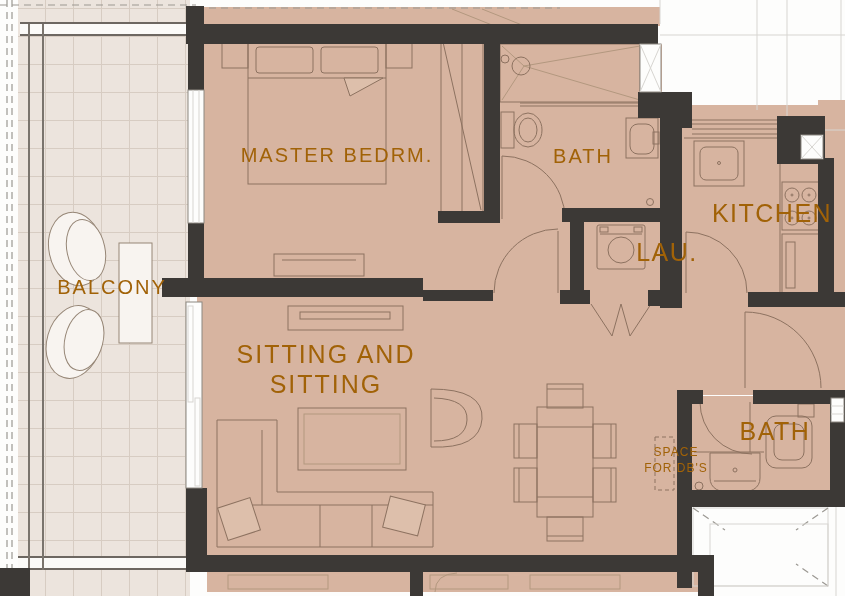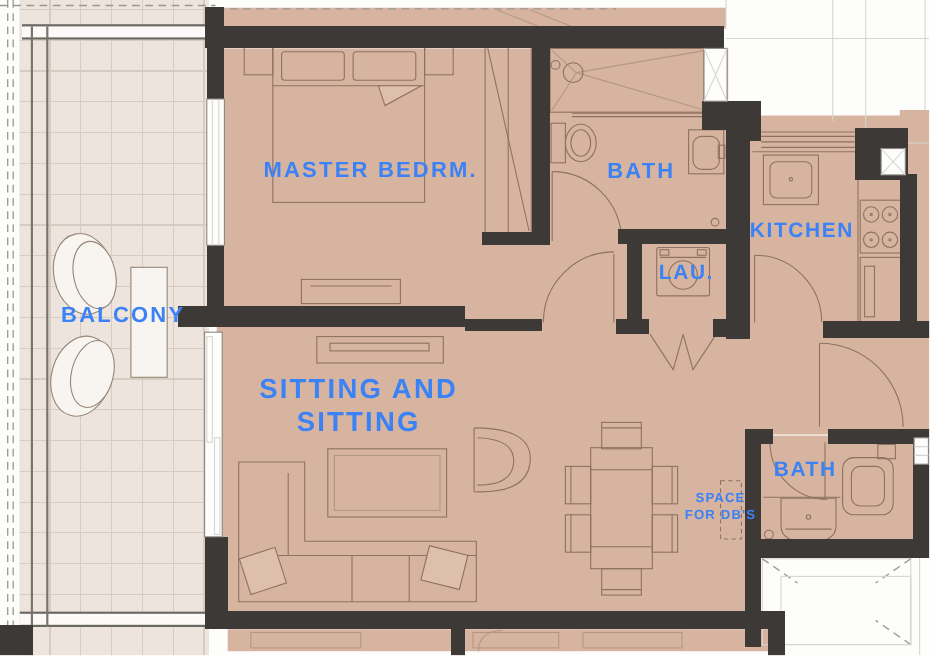--- a/index.html
+++ b/index.html
@@ -19,24 +19,24 @@
   .winw{fill:#fdfdfc;stroke:#8c8780;stroke-width:1;}
   .ln{stroke:#8d7260;stroke-width:1;fill:none;}
   .lnl{stroke:#b3987f;stroke-width:1;fill:none;}
   .whitefill{fill:#f8f4f0;stroke:#968676;stroke-width:1;}
   .cushion{fill:#ddbfab;stroke:#8d7260;stroke-width:1;}
   .grid{stroke:#d7d5d1;stroke-width:1;fill:none;}
   .dash{stroke:#9b9892;stroke-width:1.2;fill:none;stroke-dasharray:7 5;}
   .dashbrown{stroke:#8d7260;stroke-width:1;fill:none;stroke-dasharray:4 3;}
   .rail{background:#fbfaf8;border-top:2px solid #6d6761;border-bottom:2px solid #6d6761;}
   
-  .lbl{position:absolute;color:#3b82f6;white-space:nowrap;transform:translateX(-50%);
-       font-weight:700;}
+  .lbl{position:absolute;color:#a16207;white-space:nowrap;transform:translateX(-50%);
+       font-weight:400;}
   .lbl-big{font-size:20px;letter-spacing:2px;}
-  .lbl-mid{font-size:19px;letter-spacing:1.5px;}
+  .lbl-mid{font-size:25px;letter-spacing:1.5px;margin-left:43px;}
   .lbl-2line{text-align:center;line-height:30px;font-size:25px;letter-spacing:2px;}
   .lbl-small{text-align:center;font-size:12px;letter-spacing:1px;line-height:16px;}
 </style>
 </head>
 <body>
 
 <div class="stage">
 
   <div class="abs balcony-floor"></div>
   <div class="abs tan" style="left:197px;top:44px;width:465px;height:513px"></div>
@@ -280,18 +280,18 @@
 
   <div class="lbl lbl-big" style="left:112px;top:276px">BALCONY</div>
   <div class="lbl lbl-big" style="left:337px;top:144px">MASTER BEDRM.</div>
   <div class="lbl lbl-big" style="left:583px;top:145px">BATH</div>
   <div class="lbl lbl-mid" style="left:729px;top:199px">KITCHEN</div>
   <div class="lbl lbl-mid" style="left:624px;top:238px">LAU.</div>
   <div class="lbl lbl-2line" style="left:326px;top:339px">
     <span style="display:block">SITTING AND</span>
     <span style="display:block">SITTING</span>
   </div>
-  <div class="lbl lbl-small" style="left:655px;top:444px">
+  <div class="lbl lbl-small" style="left:676px;top:444px">
     <span style="display:block">SPACE</span>
     <span style="display:block">FOR DB'S</span>
   </div>
   <div class="lbl lbl-mid" style="left:732px;top:417px">BATH</div>
 </div>
 
 </body></html>

